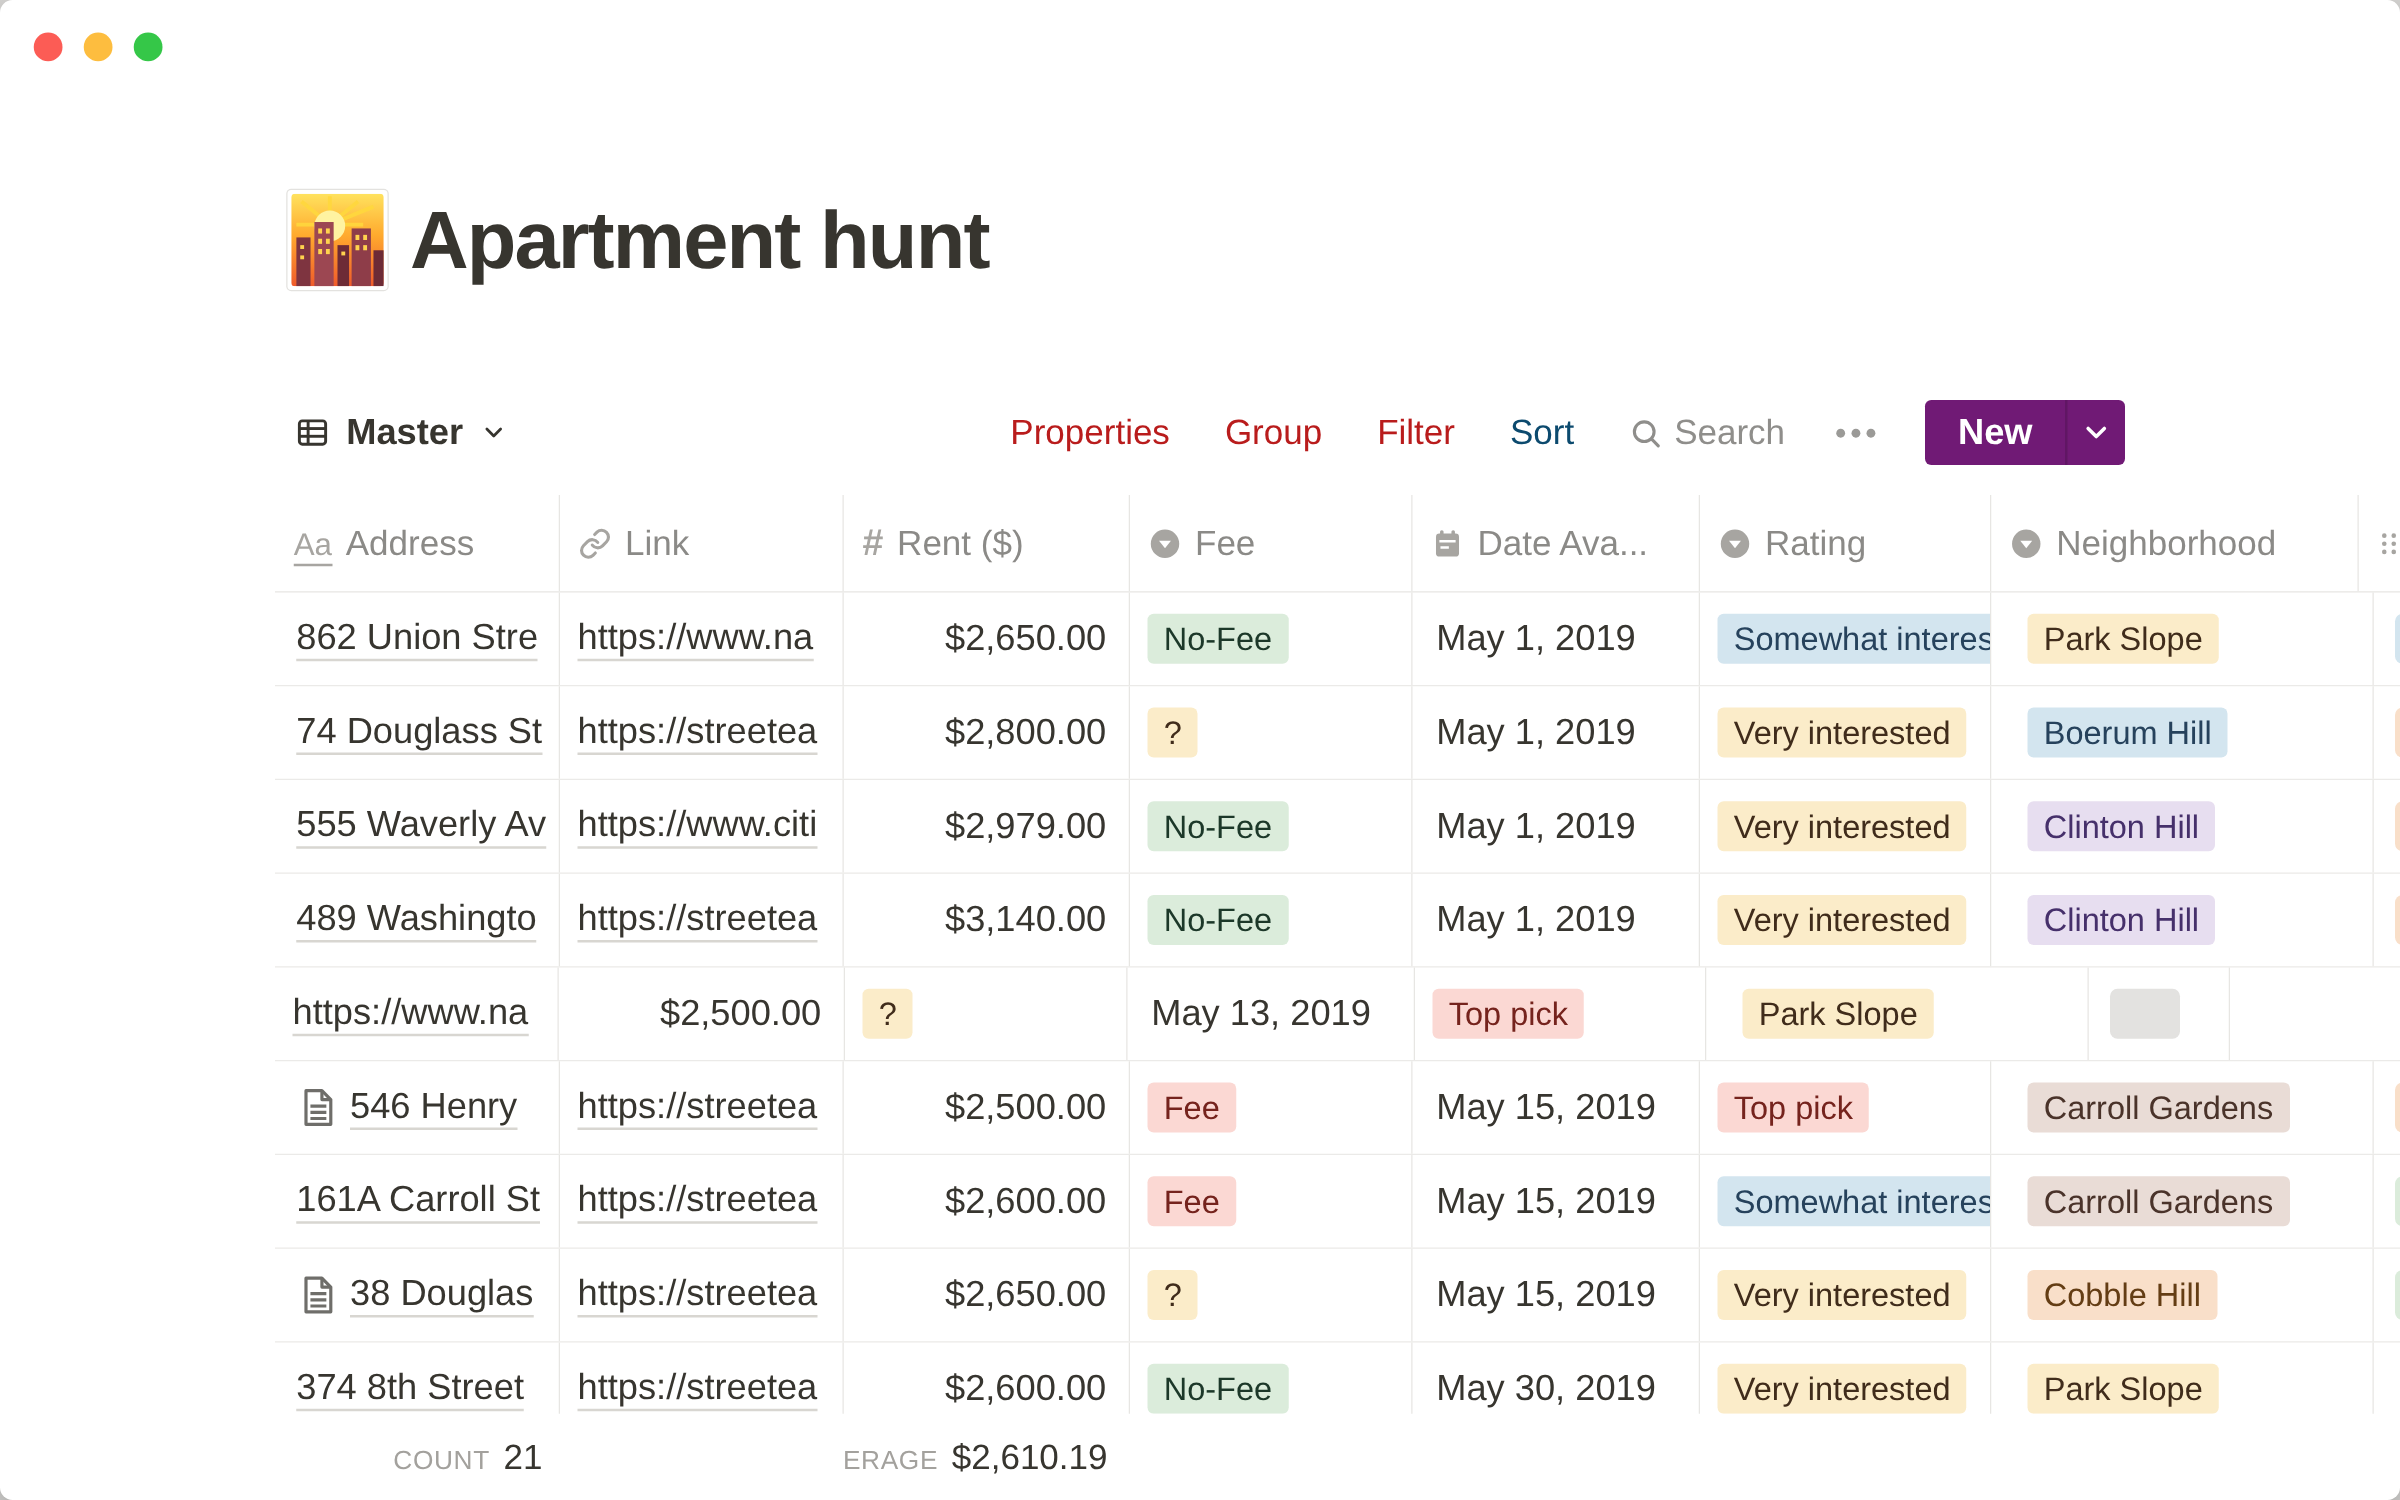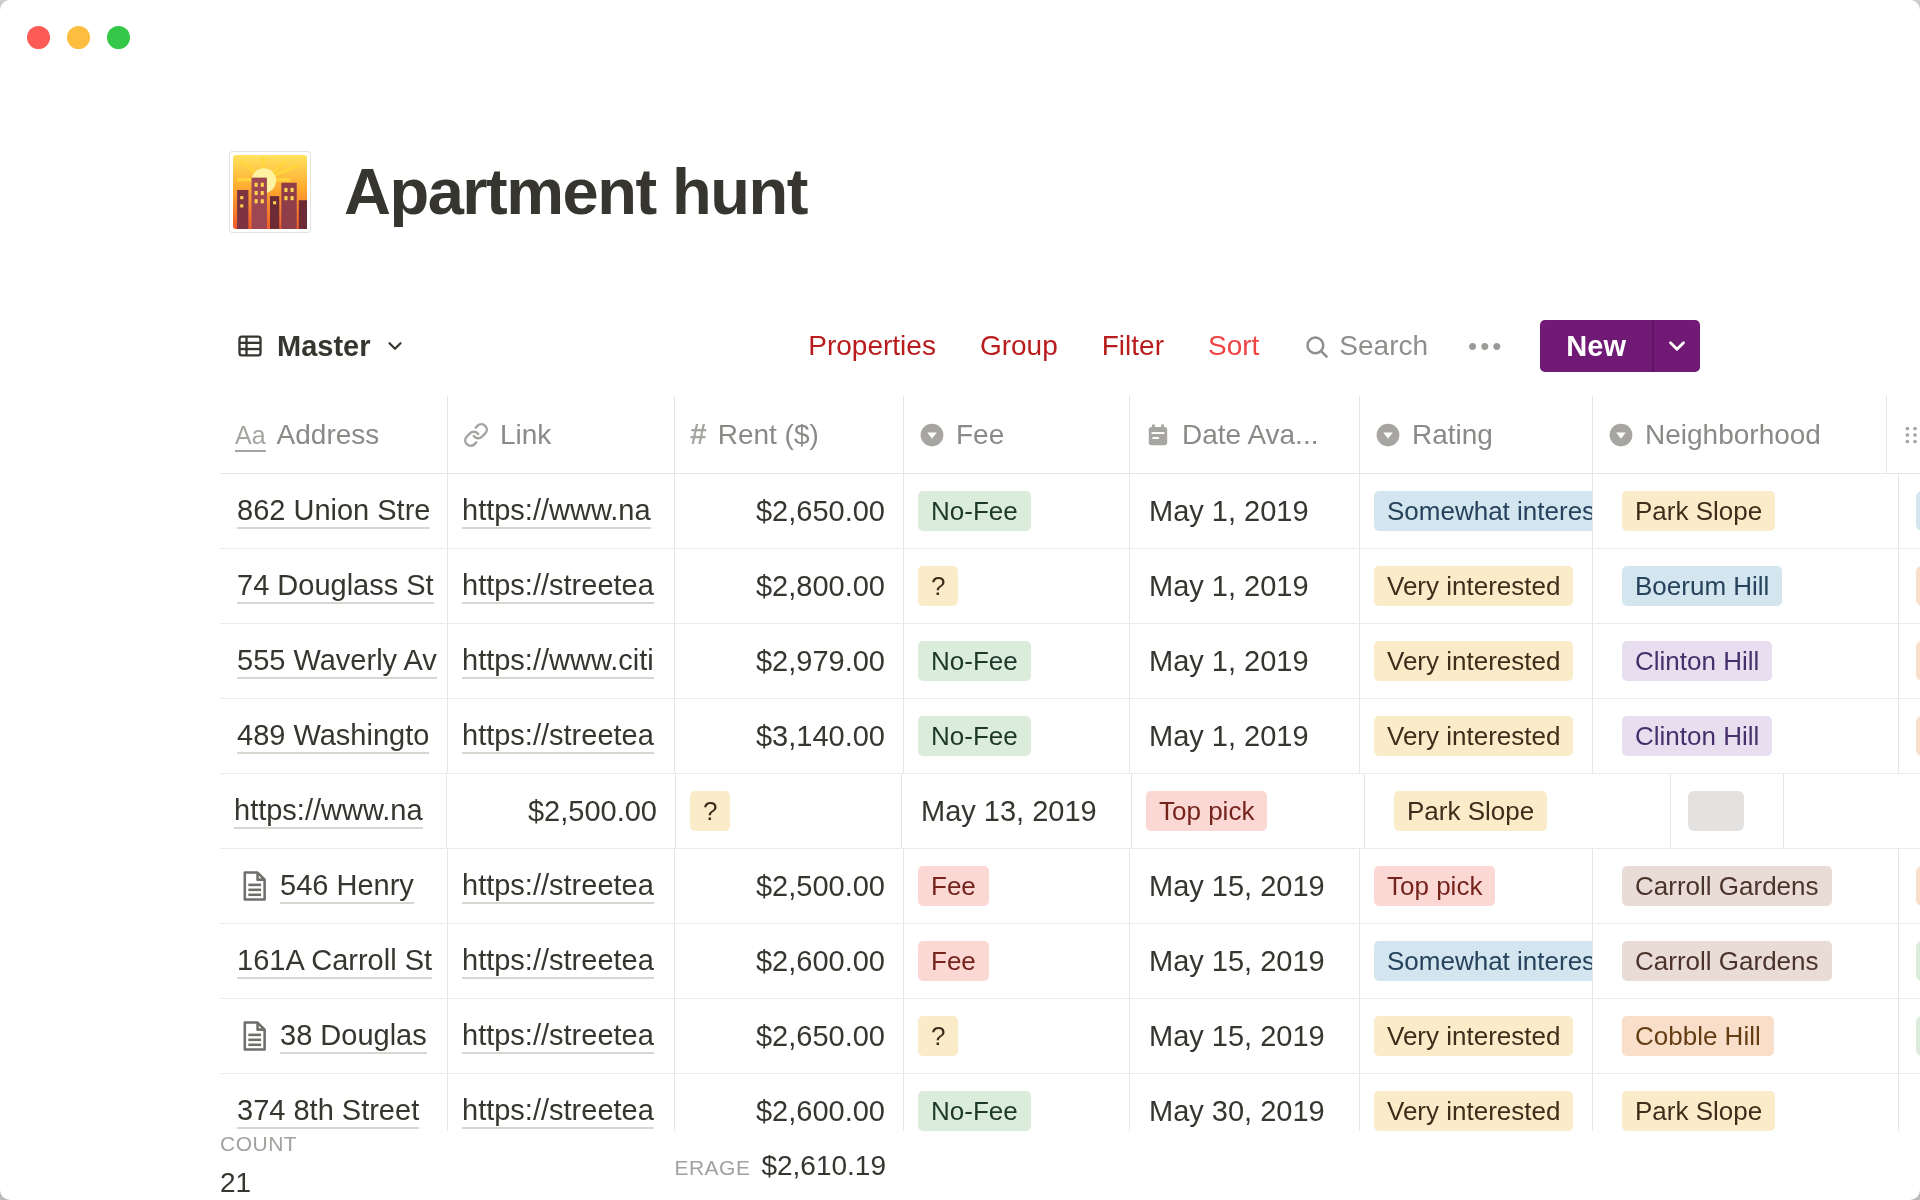--- a/index.html
+++ b/index.html
@@ -6,35 +6,35 @@
   html,body { width:1920px; height:1200px; }
   body { background:#d6d5d3; font-family:"Liberation Sans", sans-serif; }
   .window { position:relative; width:1920px; height:1200px; background:#fff;
             border-radius:10px; overflow:hidden; box-shadow:0 12px 34px rgba(0,0,0,.28); }
 
   
   .traffic { position:absolute; top:26px; left:27px; display:flex; gap:17px; }
   .light { width:23px; height:23px; border-radius:50%; }
 
   
-  .title-row { display:flex; align-items:flex-end; gap:34px; padding:152px 0 0 230px; }
+  .title-row { display:flex; align-items:flex-end; gap:18px; padding:152px 0 0 230px; }
   .page-icon { width:80px; height:80px; background:#fff; padding:3px; border-radius:3px;
                box-shadow:0 0 0 1px #e3e2df; }
   .page-icon svg { width:74px; height:74px; display:block; }
   .page-title { font-size:65px; font-weight:700; color:#37352f; letter-spacing:-1.5px; line-height:80px; }
 
   
   .toolbar { display:flex; align-items:center; justify-content:space-between;
              margin:88px 220px 0 236px; height:52px; }
   .view-switcher { display:flex; align-items:center; gap:13px; font-size:29px; font-weight:700; color:#37352f; cursor:pointer; }
   .view-switcher .icon svg { width:28px; height:28px; display:block; }
   .view-chev svg { width:22px; height:22px; display:block; }
   .toolbar-right { display:flex; align-items:center; }
   .tb-item { font-size:28px; color:#b91c1c; margin-right:44px; cursor:pointer; }
-  .tb-item.tb-active { color:#ef4444; }
+  .tb-item.tb-active { color:#0c4a6e; }
   .tb-search { display:flex; align-items:center; gap:9px; font-size:28px; color:#8f8e8b; margin-right:40px; cursor:pointer; }
   .tb-search .icon svg { width:27px; height:27px; display:block; }
   .more-dots { font-size:26px; color:#9b9a97; letter-spacing:3px; margin-right:36px; cursor:pointer; }
   .new-btn { display:flex; align-items:stretch; height:52px; border-radius:5px; overflow:hidden;
              background:#701a75; color:#fff; cursor:pointer; }
   .new-btn-main { display:flex; align-items:center; padding:0 26px; font-size:29px; font-weight:700; }
   .new-btn-div { width:2px; background:rgba(0,0,0,.14); }
   .new-btn-chev { width:46px; display:flex; align-items:center; justify-content:center; }
   .new-btn-chev svg { width:26px; height:26px; display:block; }
 
@@ -68,21 +68,21 @@
   .td.c-extra { padding-left:17px; }
   .u { border-bottom:2px solid #d8d6d1; line-height:34px; }
   .tag { display:inline-block; padding:3px 13px; border-radius:5px; font-size:26px;
          line-height:34px; flex-shrink:0; }
   .extra-tag { display:inline-block; width:56px; height:40px; border-radius:6px; flex-shrink:0; }
 
   
   .calc-row { display:flex; align-items:center; height:69px; margin-left:220px; }
   .calc-cell { display:flex; align-items:baseline; justify-content:flex-end; gap:11px;
                overflow:hidden; white-space:nowrap; cursor:pointer; }
-  .calc-count { width:228px; padding-right:14px;flex-direction:column; }
+  .calc-count { width:228px; padding-right:14px; }
   .calc-spacer { width:227px; }
   .calc-avg { width:229px; padding-right:18px; }
   .calc-label { font-size:21px; color:#a3a19d; letter-spacing:.5px; }
   .calc-value { font-size:28px; color:#37352f; }
 </style>
 </head>
 <body>
 
 <div class="window">
 

